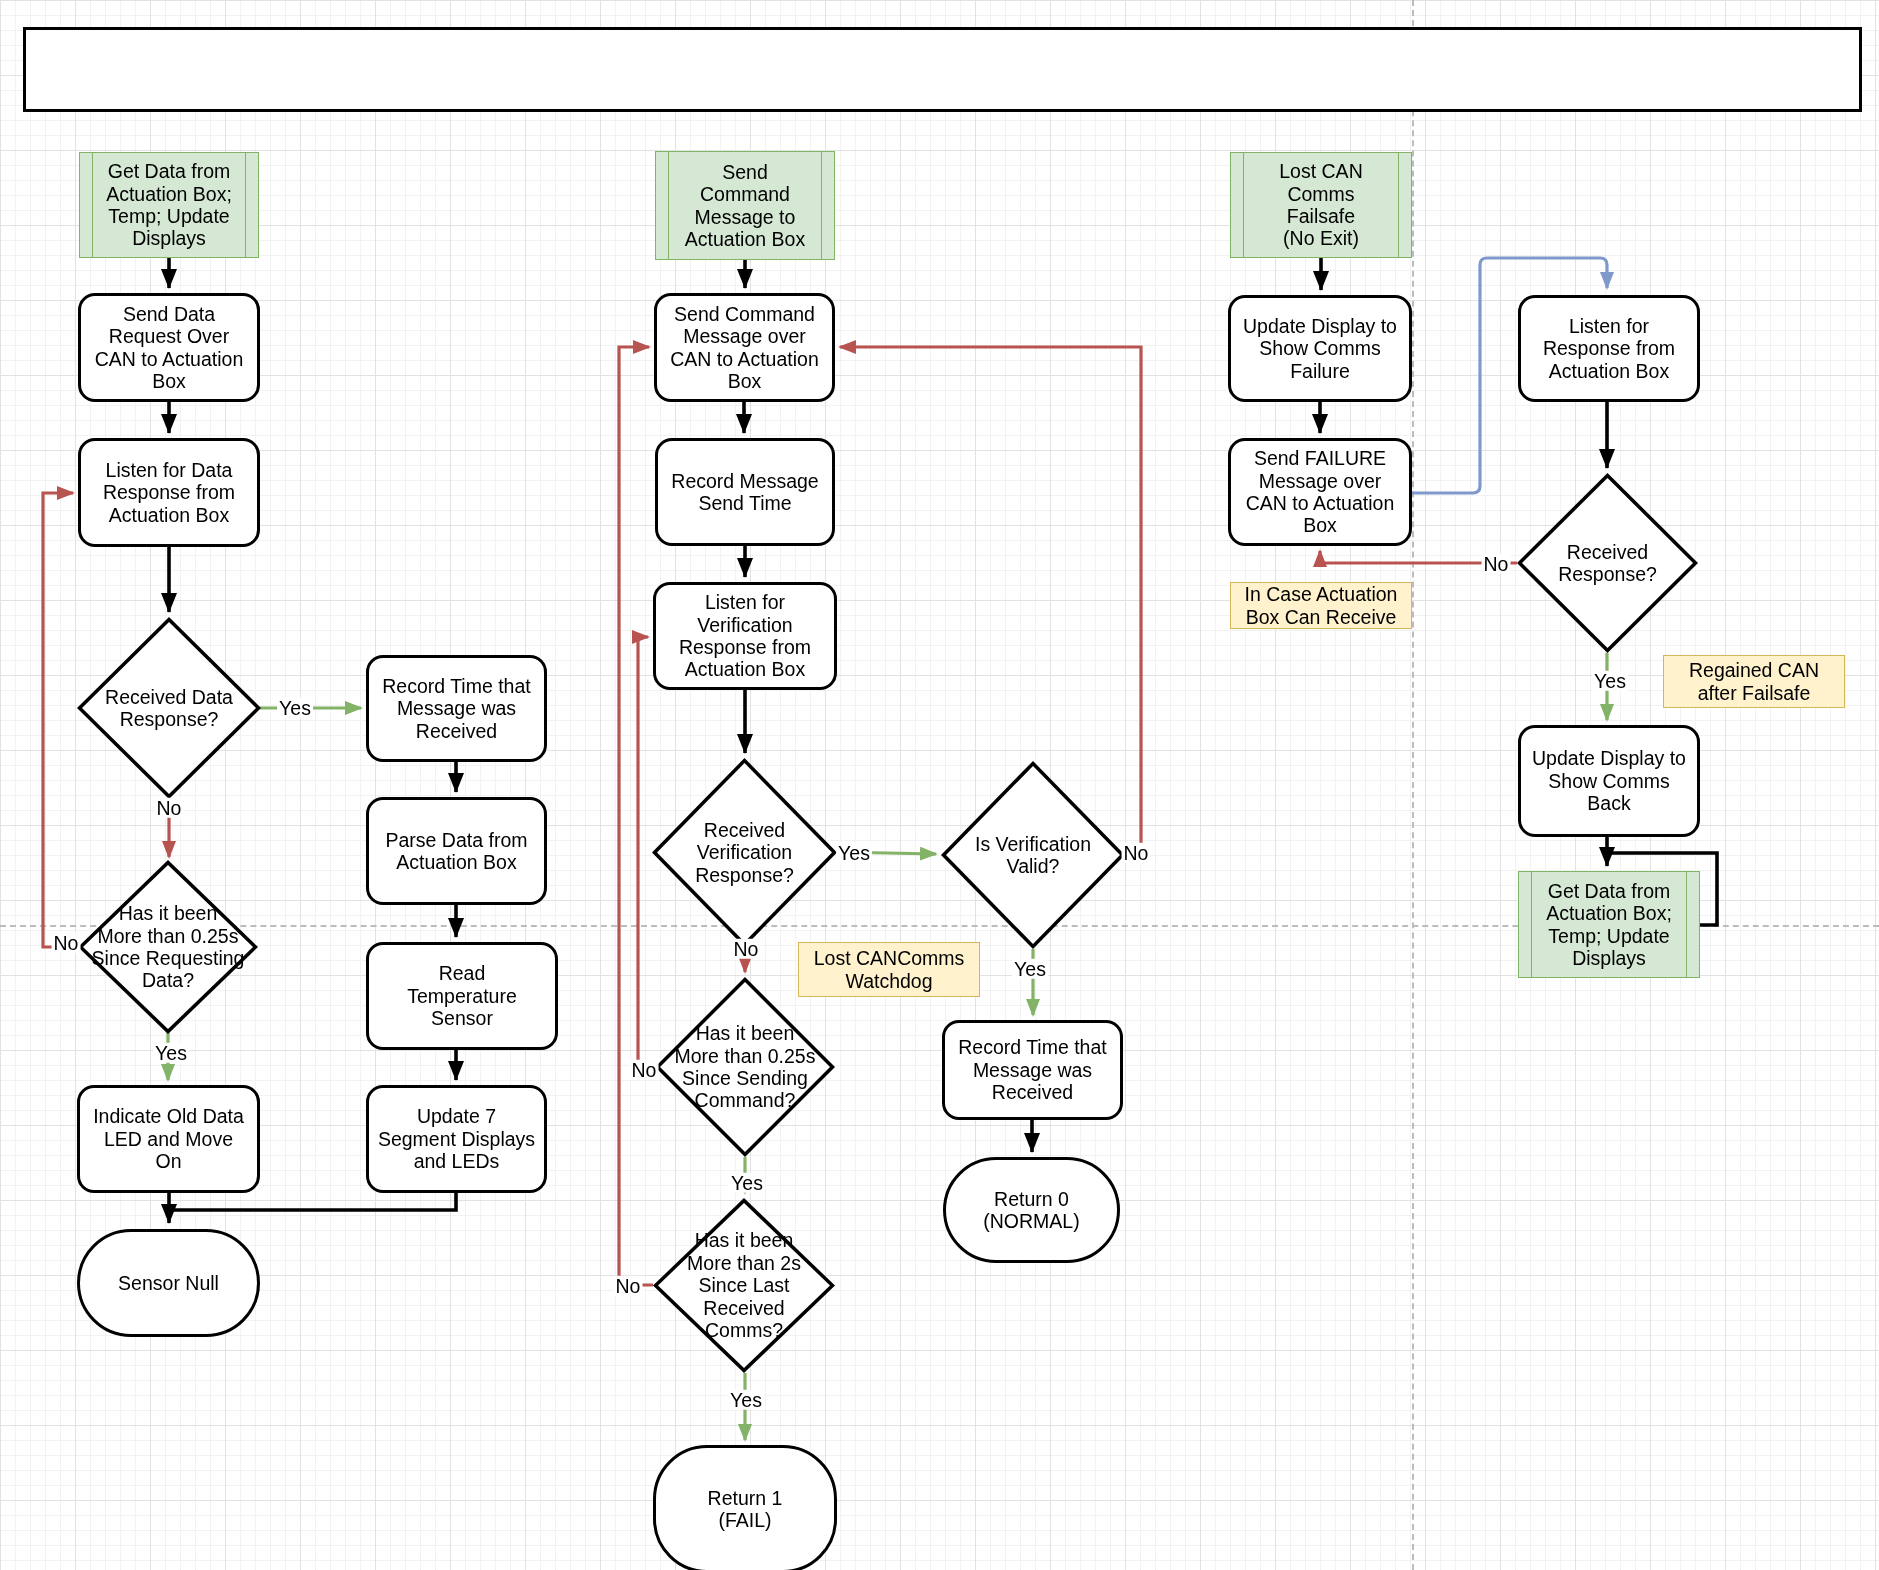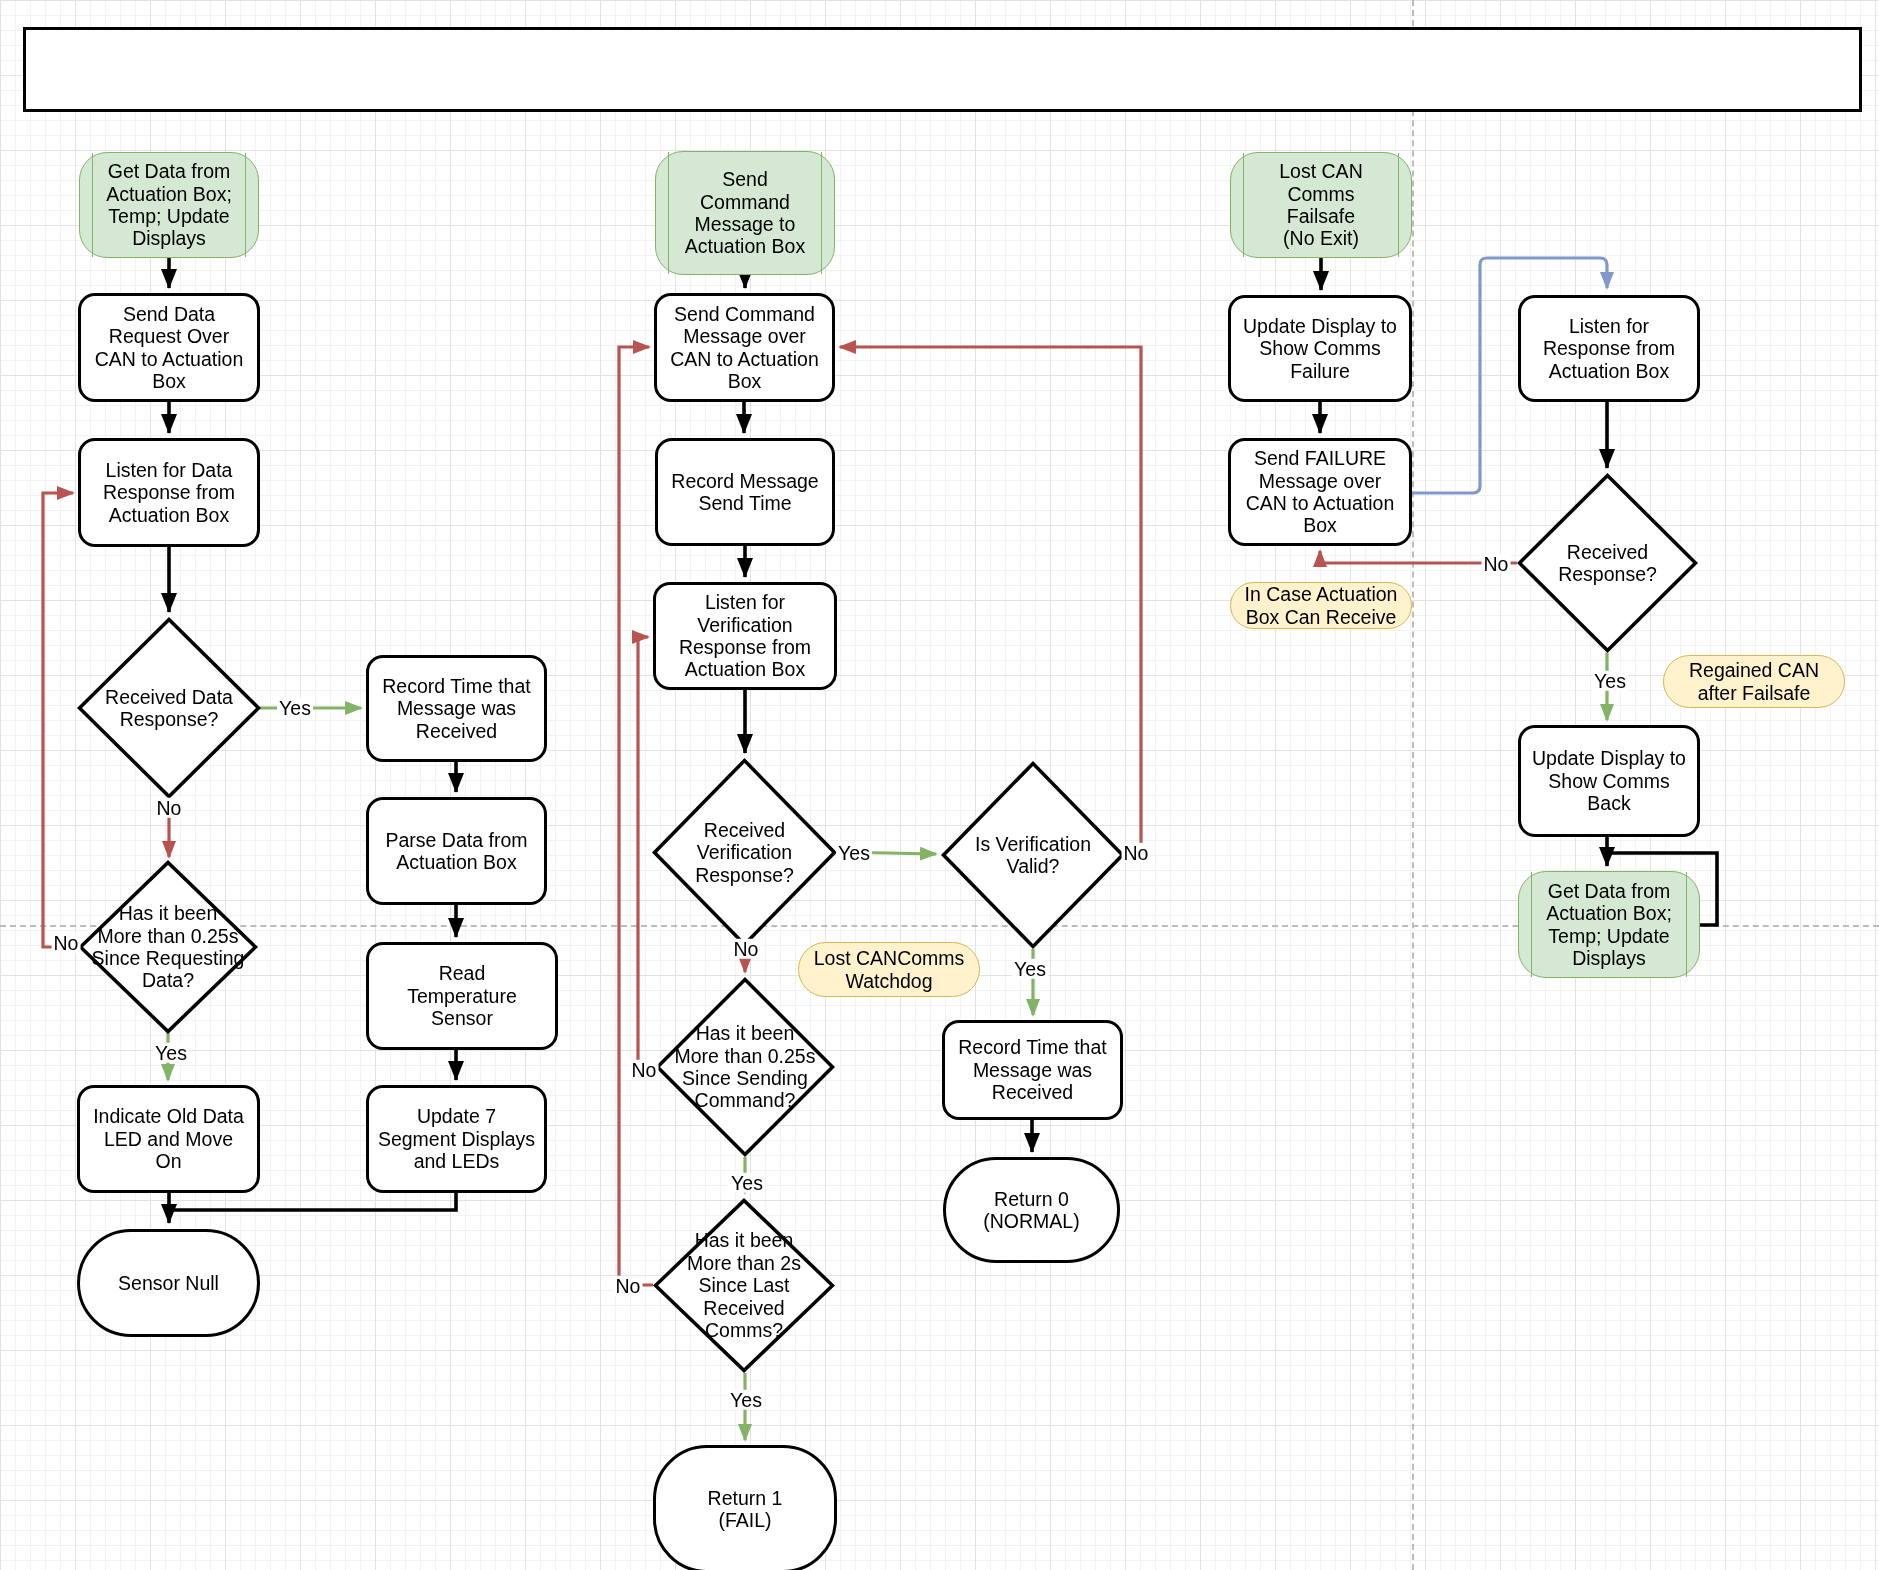--- a/index.html
+++ b/index.html
@@ -16,21 +16,21 @@
   }
   #canvas{position:absolute;inset:0;width:1879px;height:1570px;}
   .divider-v{position:absolute;top:0;height:1570px;width:0;border-left:2px dashed #bcbcbc;}
   .divider-h{position:absolute;left:0;width:1879px;height:0;border-top:2px dashed #bcbcbc;}
   #edges{position:absolute;left:0;top:0;z-index:3;}
   .e-k{stroke:#000000;stroke-width:3.6;fill:none;}
   .e-r{stroke:var(--red);stroke-width:3.2;fill:none;}
   .e-g{stroke:var(--green);stroke-width:3.2;fill:none;}
   .e-b{stroke:var(--blue);stroke-width:3.2;fill:none;}
   .node{position:absolute;z-index:5;display:flex;align-items:center;justify-content:center;
-        text-align:center;font-size:19.5px;line-height:1.15;white-space:pre-line;box-sizing:border-box;border-radius:28px;}
+        text-align:center;font-size:19.5px;line-height:1.15;white-space:pre-line;box-sizing:border-box;}
   .process{background:#fff;border:3.5px solid #000;border-radius:17px;}
   .terminator{background:#fff;border:3.5px solid #000;border-radius:54px;}
   .predefined{background:var(--green-fill);border:1.6px solid var(--green);}
   .predefined::before,.predefined::after{content:"";position:absolute;top:0;bottom:0;width:0;
         border-left:1.6px solid var(--green);}
   .predefined::before{left:12px;}
   .predefined::after{right:12px;}
   .note{background:var(--yellow-fill);border:1.6px solid var(--yellow);}
   .decision{background:transparent;}
   .d-outer{position:absolute;inset:0;background:#000;
@@ -137,21 +137,21 @@
 Message was
 Received</div></div>
       <div class="node process" style="left: 366px; top: 797px; width: 181px; height: 108px;"><div class="node-label">Parse Data from
 Actuation Box</div></div>
       <div class="node process" style="left: 366px; top: 942px; width: 192px; height: 108px;"><div class="node-label">Read
 Temperature
 Sensor</div></div>
       <div class="node process" style="left: 366px; top: 1085px; width: 181px; height: 108px;"><div class="node-label">Update 7
 Segment Displays
 and LEDs</div></div>
-      <div class="node predefined" style="left: 655px; top: 151px; width: 180px; height: 124px;"><div class="node-label">Send
+      <div class="node predefined" style="left: 655px; top: 151px; width: 180px; height: 109px;"><div class="node-label">Send
 Command
 Message to
 Actuation Box</div></div>
       <div class="node process" style="left: 654px; top: 293px; width: 181px; height: 109px;"><div class="node-label">Send Command
 Message over
 CAN to Actuation
 Box</div></div>
       <div class="node process" style="left: 655px; top: 438px; width: 180px; height: 108px;"><div class="node-label">Record Message
 Send Time</div></div>
       <div class="node process" style="left: 653px; top: 582px; width: 184px; height: 108px;"><div class="node-label">Listen for

